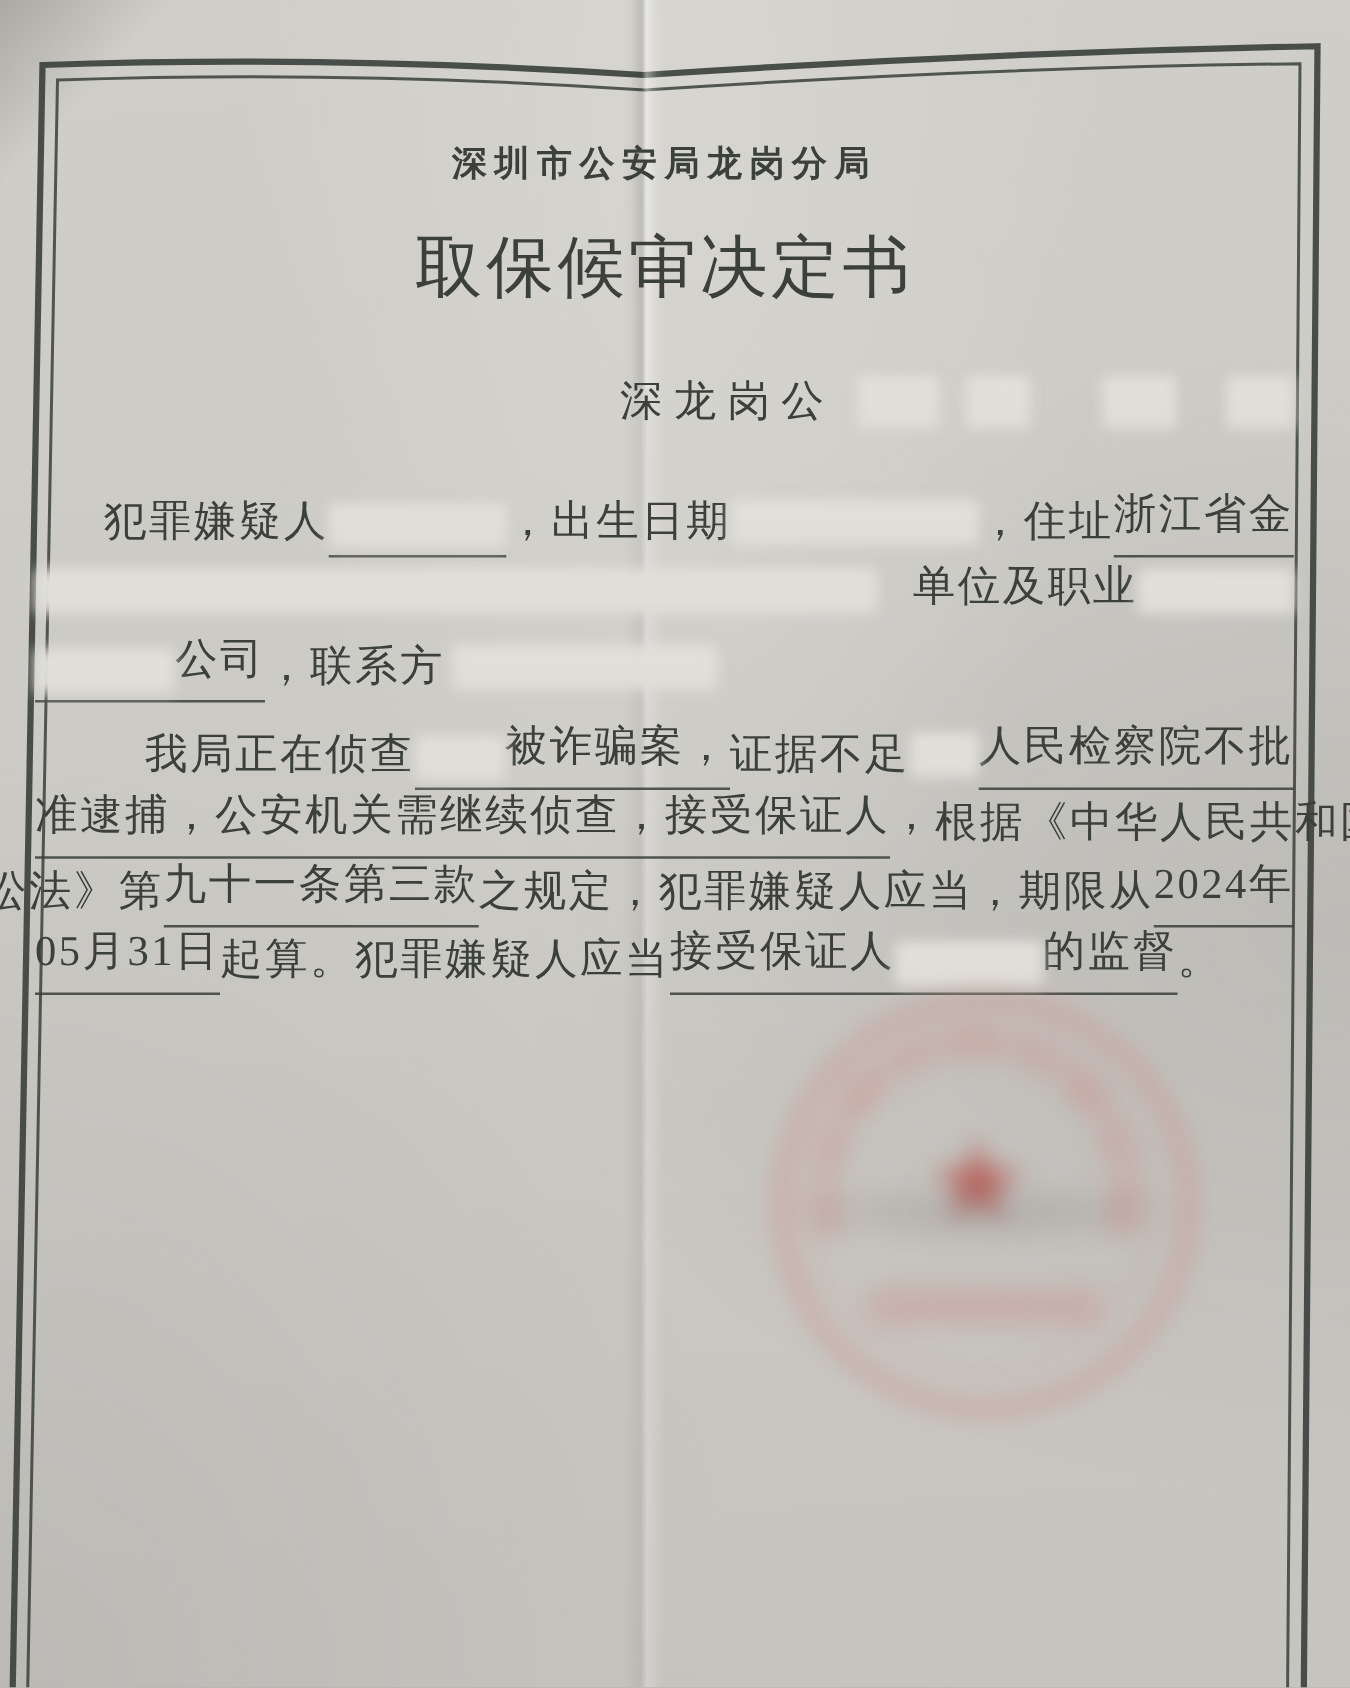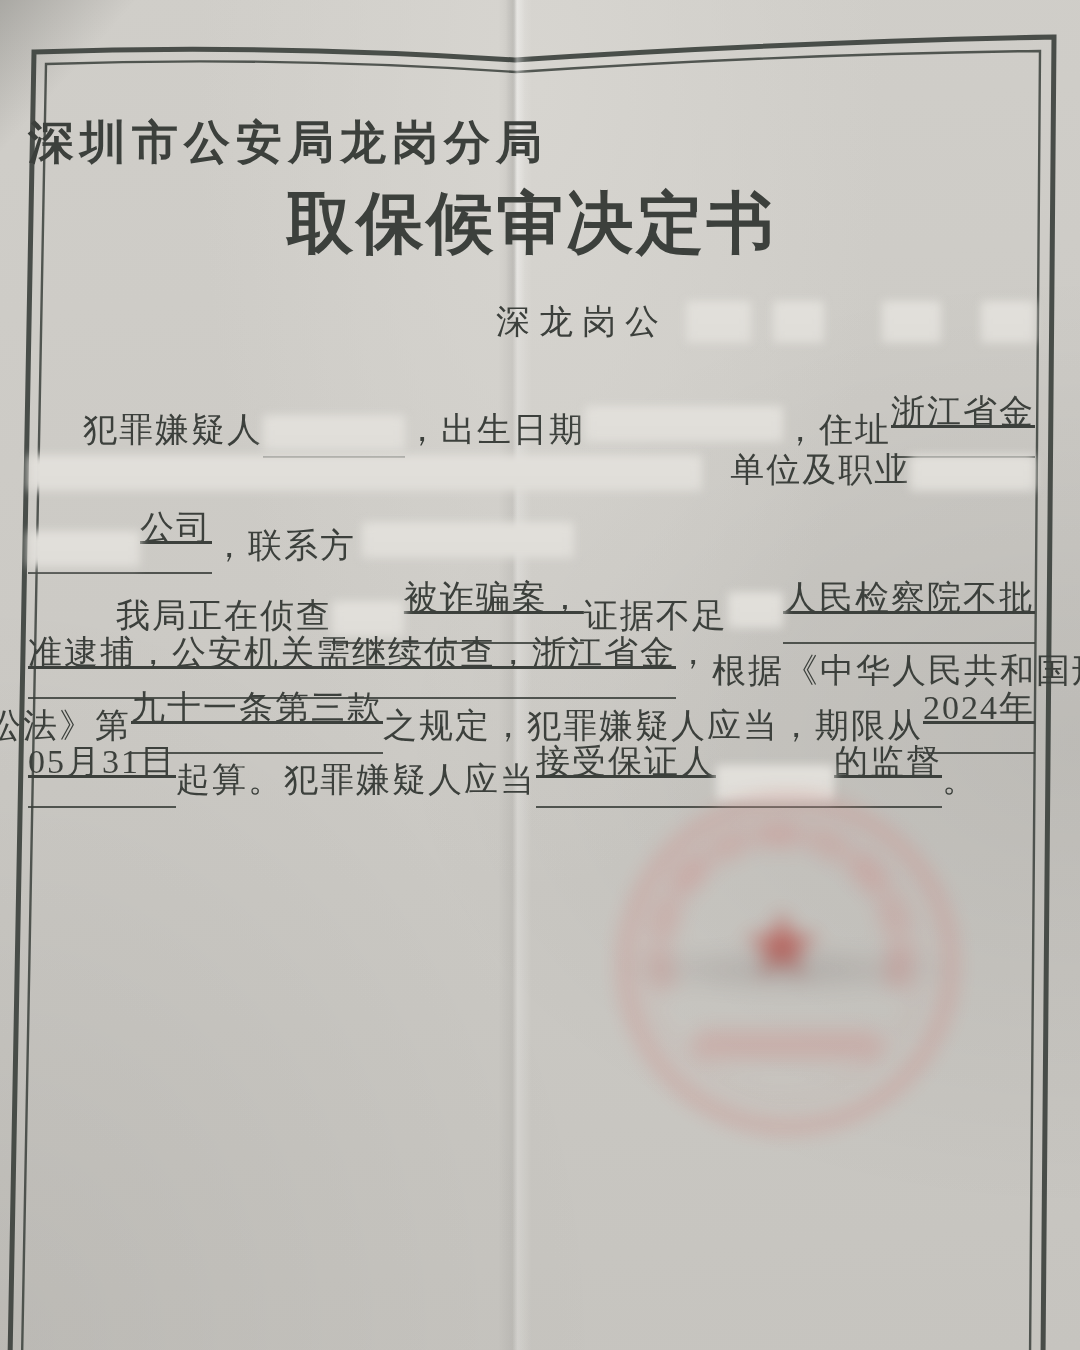--- a/index.html
+++ b/index.html
@@ -36,38 +36,38 @@
     position:absolute;top:0;left:505px;width:20px;height:310px;
     background:linear-gradient(to right, rgba(0,0,0,0) 0%, rgba(0,0,0,0.07) 45%, rgba(255,255,255,0.25) 60%, rgba(0,0,0,0) 100%);
     pointer-events:none;
   }
   .frame{position:absolute;top:0;left:0;pointer-events:none;}
 
   .content{position:absolute;top:0;left:28px;right:45px;bottom:0;}
 
   .agency{
     position:absolute;top:112px;left:0;right:0;
-    text-align:left;font-size:46px;letter-spacing:6px;
+    text-align:center;font-size:28px;letter-spacing:6px;
     font-weight:600;white-space:nowrap;
   }
   .doctitle{
     position:absolute;top:178px;left:0;right:0;
-    text-align:center;font-size:67px;letter-spacing:3px;
-    font-weight:700;white-space:nowrap;
+    text-align:center;font-size:54px;letter-spacing:3px;
+    font-weight:400;white-space:nowrap;
   }
 
   .row{
     position:absolute;left:0;right:0;
     display:flex;align-items:flex-end;
     font-size:34px;line-height:1.32;letter-spacing:2px;
     white-space:nowrap;
   }
   .row span{display:inline-block;}
 
-  .u{border-bottom:2.5px solid rgba(58,62,58,0.85);padding-bottom:21px;text-decoration:underline;}
+  .u{border-bottom:2.5px solid rgba(58,62,58,0.85);padding-bottom:9px;}
   .plain{padding-bottom:5.5px;}
 
   .redact{
     background:linear-gradient(180deg,#e2e0db, var(--redact));
     filter:blur(5px);
     border-radius:4px;height:36px;
     align-self:center;
   }
   .uw{ 
     display:flex;align-items:flex-end;
@@ -185,21 +185,21 @@
           <div class="redact" style="flex:1;"></div>
         </div>
       <span class="u">被诈骗案，</span>
       <span class="plain">证据不足</span>
       <div class="redact" style="flex:1 1 66px;"></div>
       <span class="u">人民检察院不批</span>
     </div>
 
     <div class="row r-p2l2">
       <span>
-        <span class="u">准逮捕，公安机关需继续侦查，浙江省金</span><span class="plain">，</span>
+        <span class="u">准逮捕，公安机关需继续侦查，接受保证人</span><span class="plain">，</span>
       </span>
       <span class="plain">根据《中华人民共和国刑事</span>
     </div>
 
     <div class="row r-p2l3">
       <span class="plain">诉讼法》第</span>
       <span class="u">九十一条第三款</span>
       <span class="plain">之规定，犯罪嫌疑人应当，期限从</span>
       <span class="u">2024年</span>
     </div>

